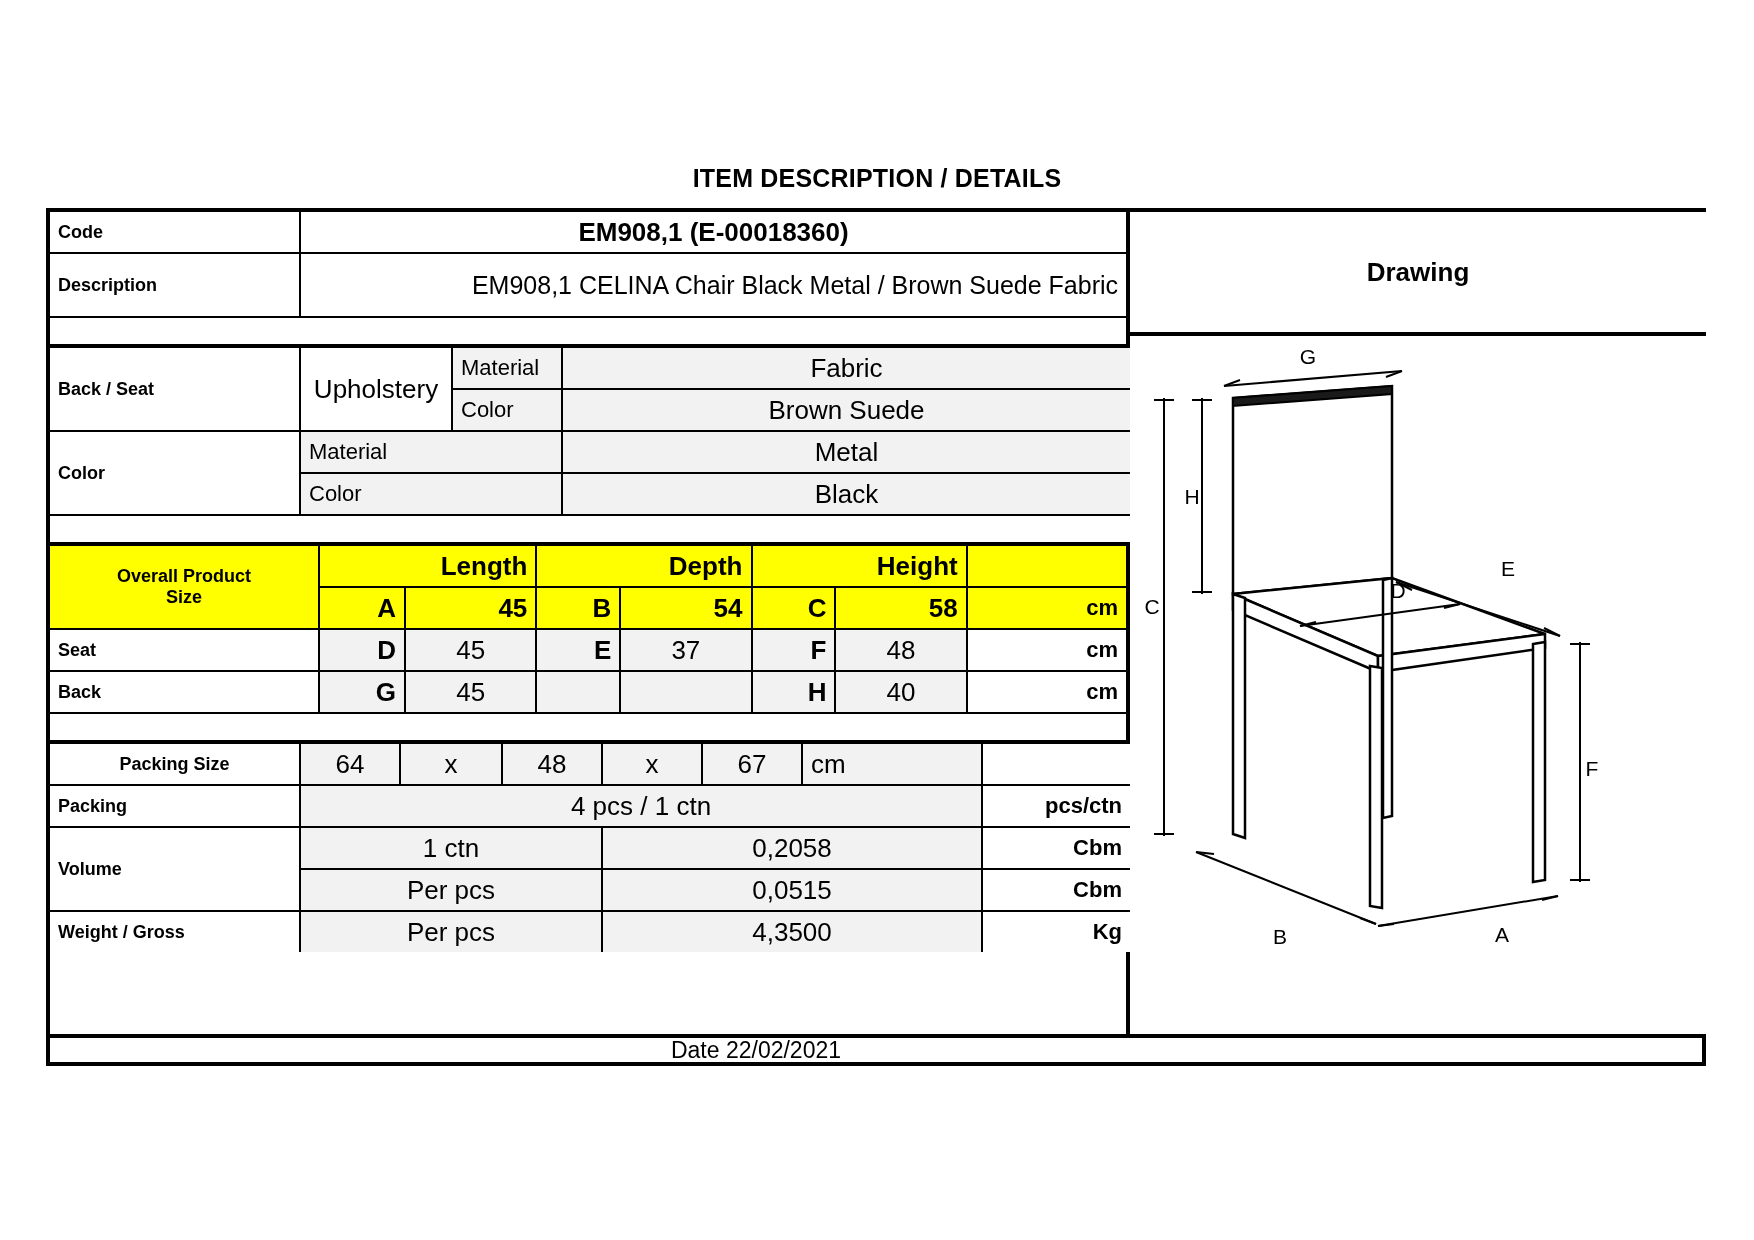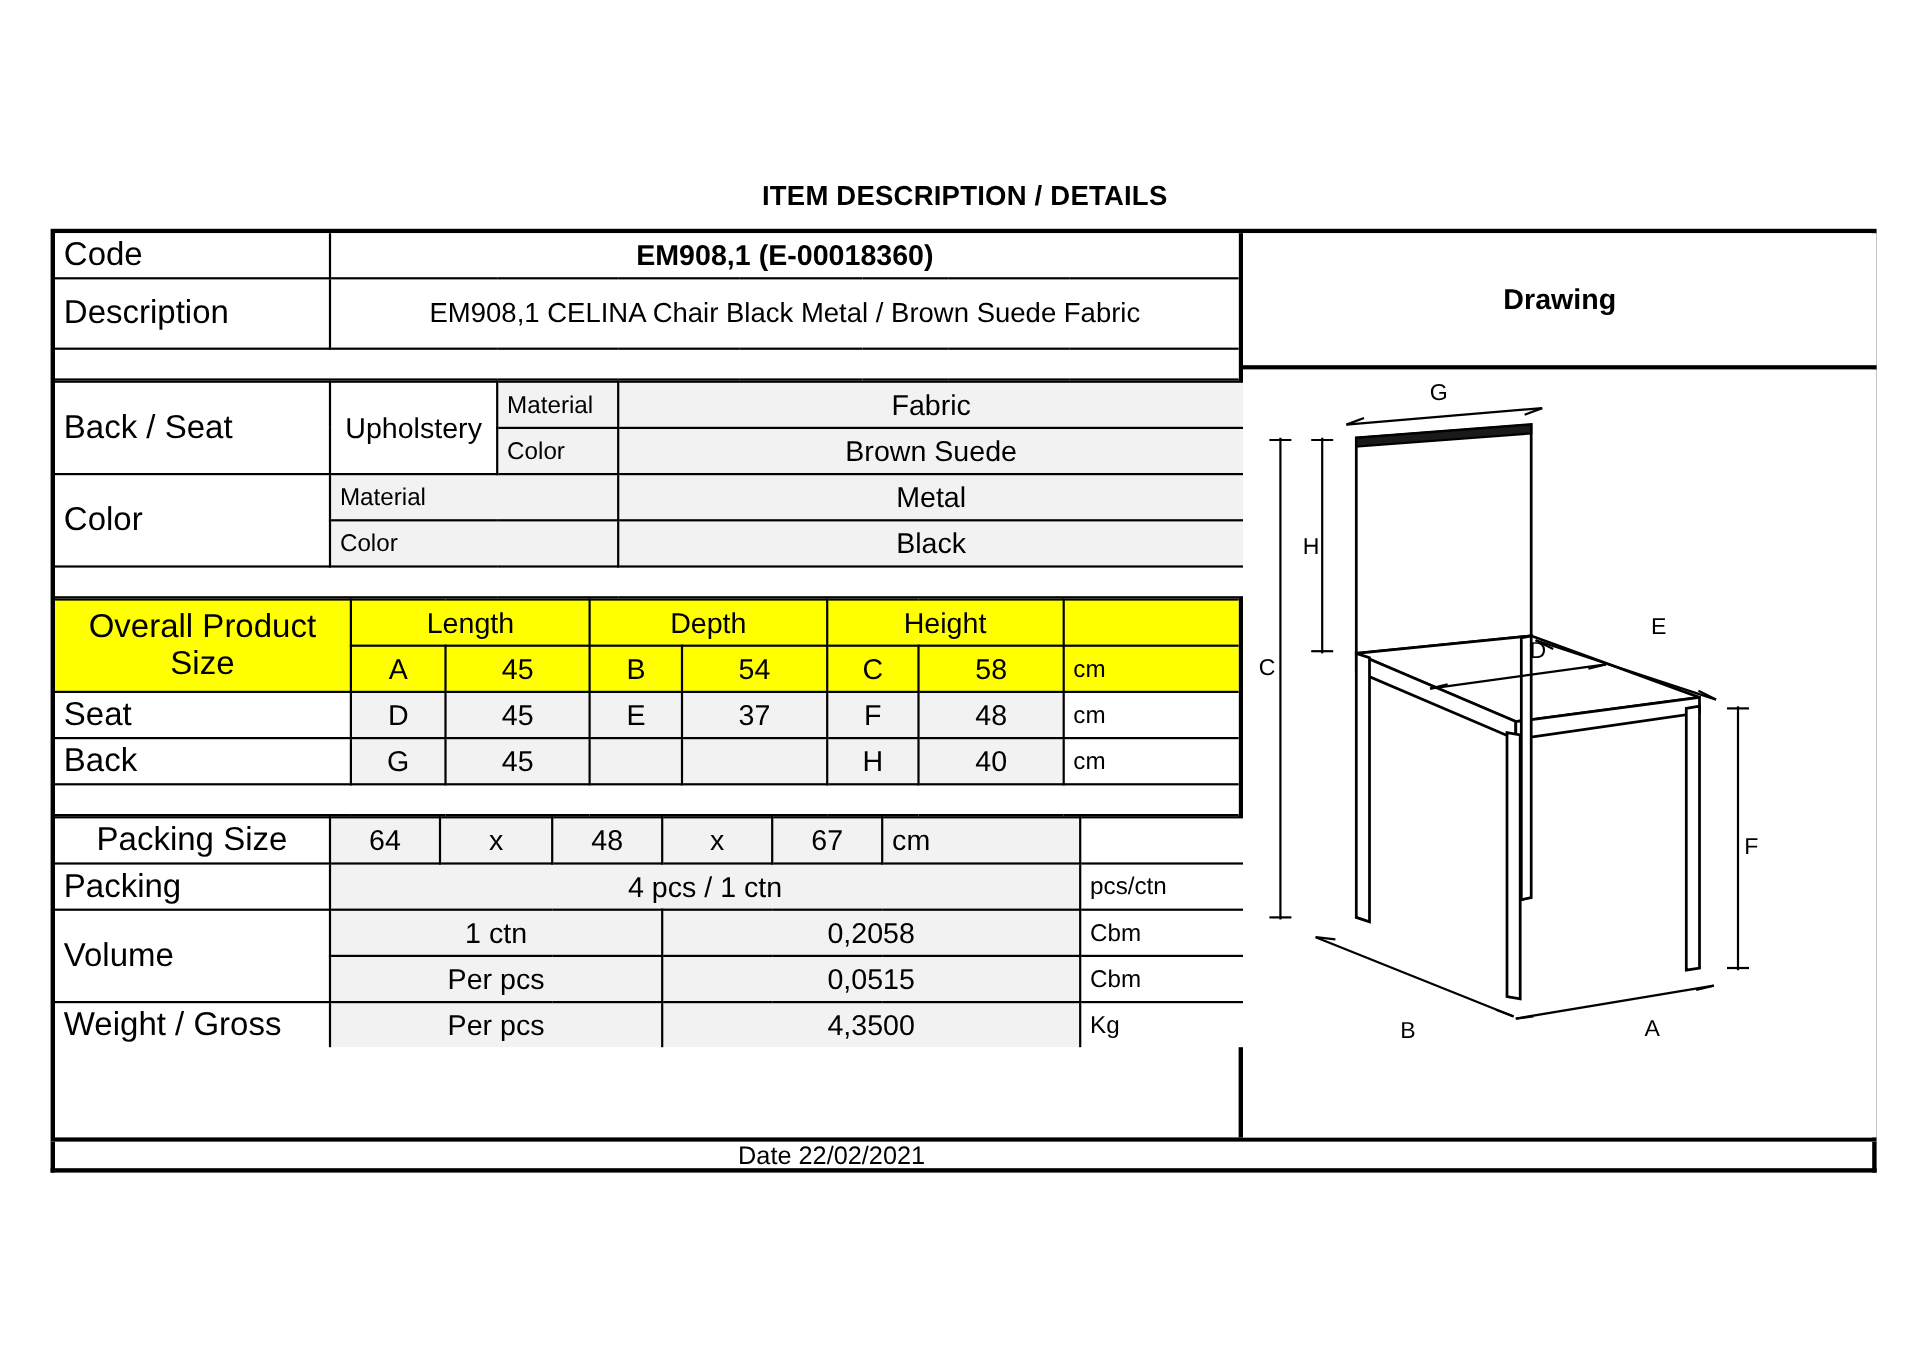--- a/index.html
+++ b/index.html
@@ -66,40 +66,40 @@
     background: #f2f2f2;
     height: 40px;
     vertical-align: middle;
   }
   td.nob-left { border-left: none; }
   td.nob-right { border-right: none; }
   td.nob-top { border-top: none; }
   td.nob-bottom { border-bottom: none; }
   .c { text-align: center; }
   .l { text-align: left; }
-  .b { font-weight: normal; }
+  .b { font-weight: bold; text-align: right; }
   .big { font-size: 26px; }
-  .lbl { font-size: 30px; font-weight: normal; }
+  .lbl { font-size: 18px; font-weight: bold; }
   .yellow { background: #ffff00 !important; }
   .white { background: #ffffff !important; }
   .spacer td {
     height: 26px;
     background: #ffffff;
     border-left: none;
     border-right: none;
   }
   .codeval {
     font-size: 26px;
     font-weight: bold;
     text-align: center;
     margin-top: 15px;
   }
   .descval {
     font-size: 25px;
-    text-align: center;
+    text-align: right;
   }
   .drawing-head {
     height: 128px;
     box-sizing: border-box;
     border-bottom: 4px solid #000;
     display: flex;
     align-items: center;
     justify-content: center;
     font-size: 26px;
     font-weight: bold;

